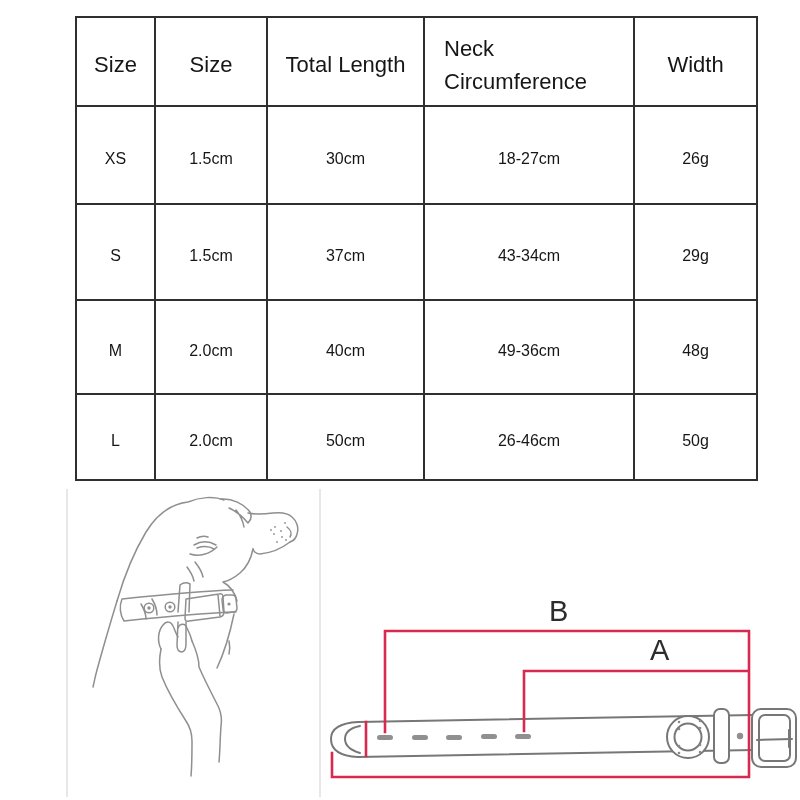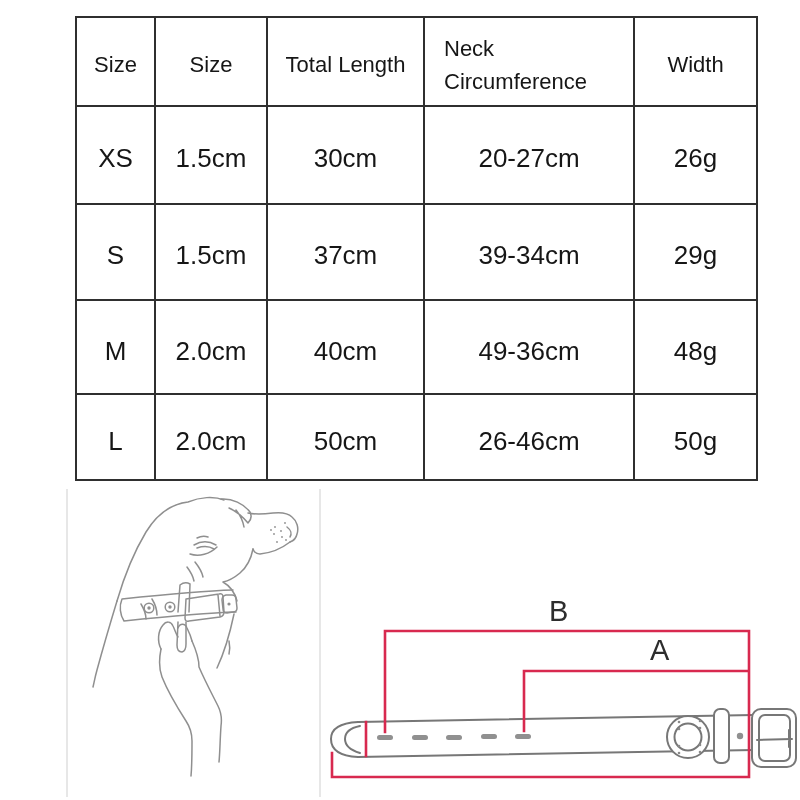--- a/index.html
+++ b/index.html
@@ -23,21 +23,21 @@
     border-collapse:collapse;table-layout:fixed;
   }
   .size-table th,.size-table td{
     border:2px solid var(--table-border);
     text-align:center;vertical-align:middle;
     font-size:22px;font-weight:400;color:var(--text-color);
     padding:0;padding-top:8px;
     background:#ffffff;
   }
   .size-table th{font-size:22px;}
-  .size-table td{font-size:26px;}
+  .size-table td{font-size:16px;}
   .wrap-narrow{display:inline-block;max-width:170px;text-align:left;line-height:1.5;}
   
   .art{position:absolute;left:0;top:0;width:800px;height:800px;}
   .sketch{stroke:var(--sketch-gray);stroke-width:1.5;fill:none;stroke-linecap:round;stroke-linejoin:round;}
   .sketch-fill{fill:var(--sketch-gray);stroke:none;}
   .hw{stroke:var(--hardware-gray);stroke-width:2;fill:none;stroke-linecap:round;stroke-linejoin:round;}
   .hw-white{stroke:var(--hardware-gray);stroke-width:2;fill:#ffffff;}
   .hw-fill{fill:#909090;stroke:none;}
   .red{stroke:var(--measure-red);stroke-width:2.6;fill:none;stroke-linecap:square;}
   .faint{stroke:var(--faint-border);stroke-width:1;fill:none;}
@@ -64,28 +64,28 @@
     <th>Size</th>
     <th>Size</th>
     <th>Total Length</th>
     <th><span class="wrap-narrow">Neck Circumference</span></th>
     <th>Width</th>
   </tr>
   <tr style="height:98px">
     <td>XS</td>
     <td>1.5cm</td>
     <td>30cm</td>
-    <td>20-27cm</td>
+    <td>18-27cm</td>
     <td>26g</td>
   </tr>
   <tr style="height:95px">
     <td>S</td>
     <td>1.5cm</td>
     <td>37cm</td>
-    <td>39-34cm</td>
+    <td>43-34cm</td>
     <td>29g</td>
   </tr>
   <tr style="height:94px">
     <td>M</td>
     <td>2.0cm</td>
     <td>40cm</td>
     <td>49-36cm</td>
     <td>48g</td>
   </tr>
   <tr style="height:85px">

